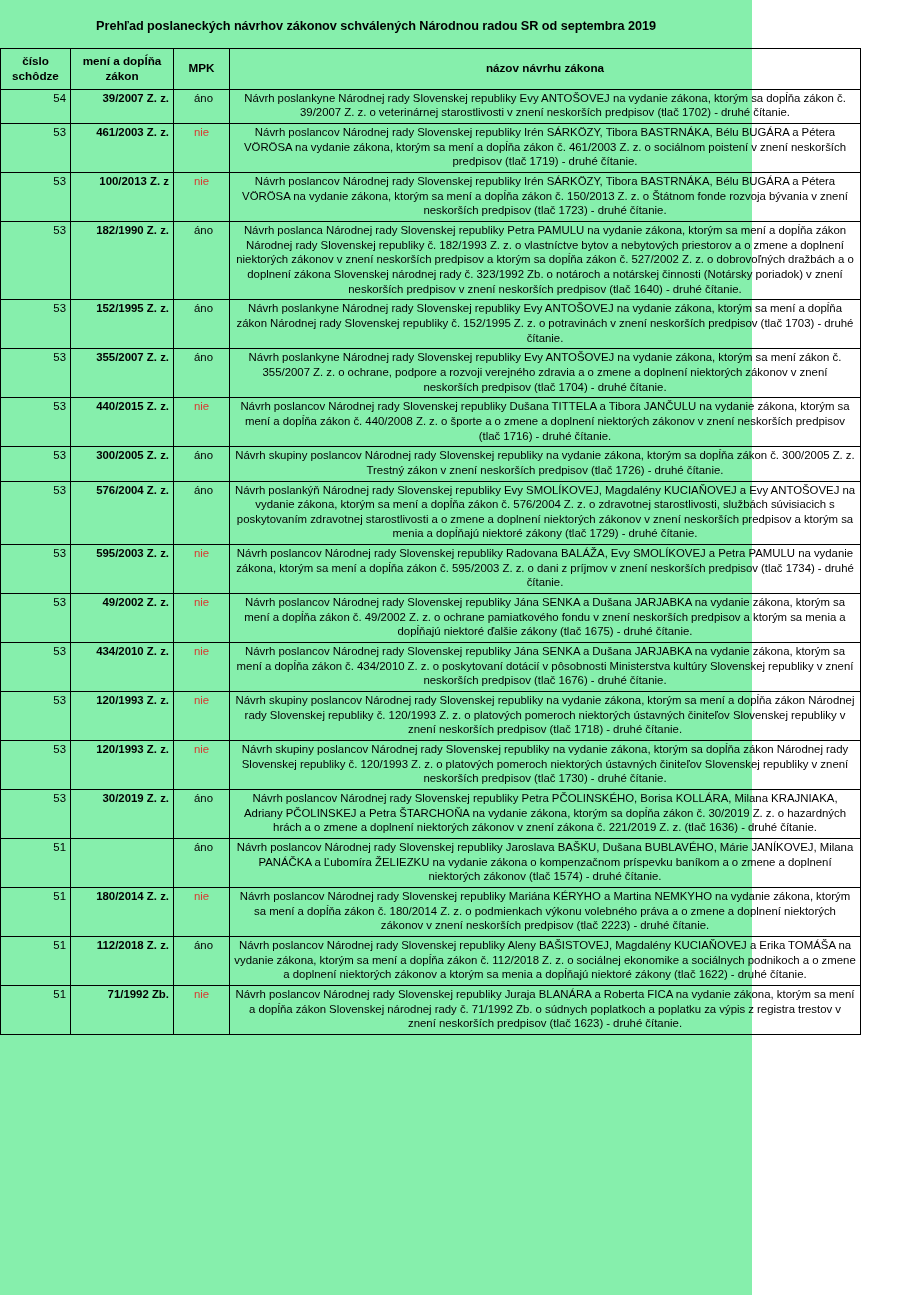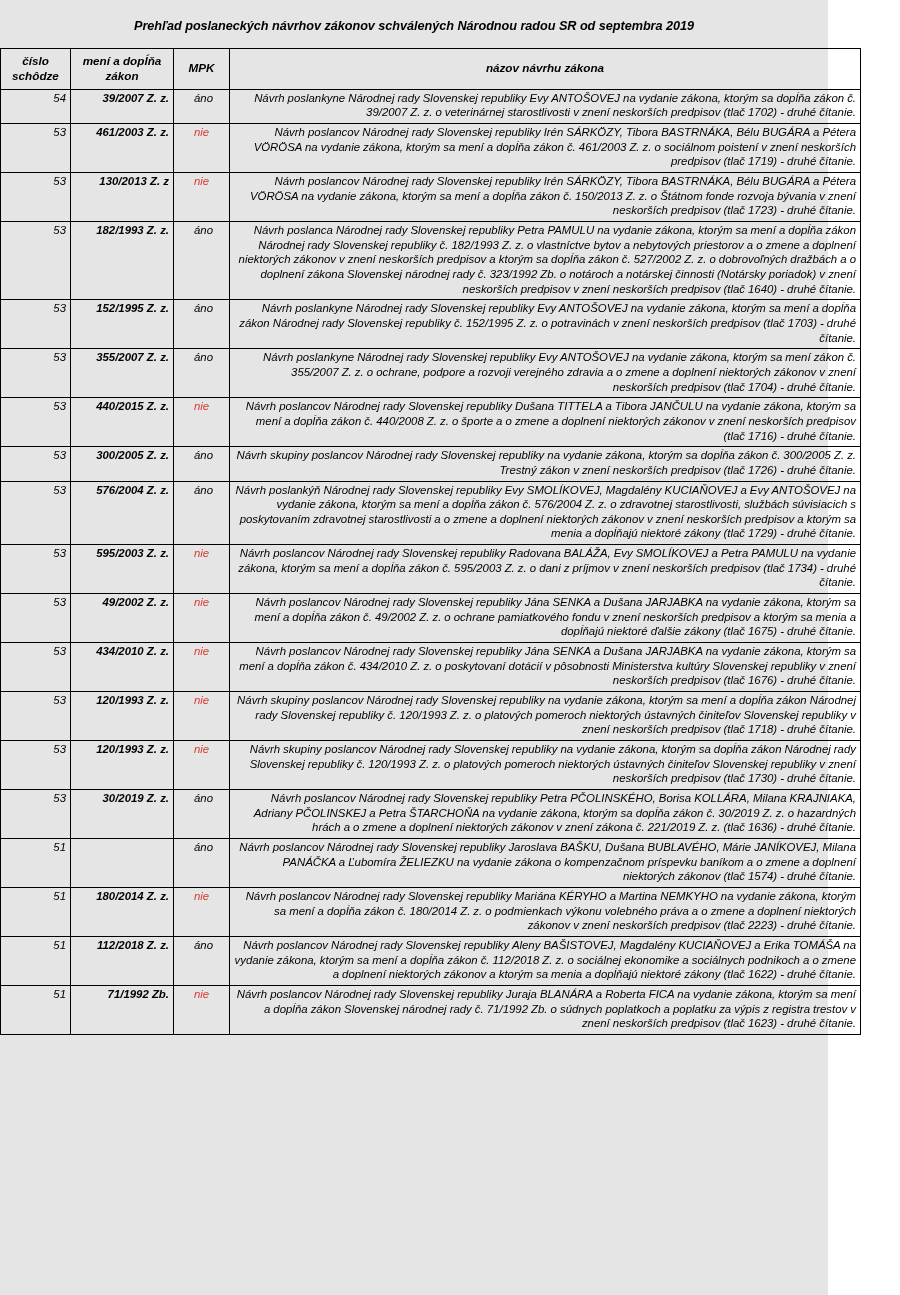--- a/index.html
+++ b/index.html
@@ -10,27 +10,26 @@
   }
   body {
     width: 900px;
     min-height: 1295px;
     font-family: "Liberation Sans", sans-serif;
     color: #000000;
     -webkit-font-smoothing: antialiased;
   }
 
   .page {
-    width: 828px;
+    width: 752px;
     min-height: 1295px;
     box-sizing: border-box;
     padding: 0;
     position: relative;
-    background: #e5e5e5;
-    font-style: italic;
+    background: #86efac;
   }
 
   .doc-title {
     text-align: center;
     font-size: 12.7px;
     font-weight: bold;
     line-height: 1.2;
     padding: 19px 40px 14px 40px;
     letter-spacing: -0.05px;
   }
@@ -88,21 +87,21 @@
   td.cell-mpk {
     text-align: center;
     font-size: 11.2px;
     white-space: nowrap;
   }
 
   td.cell-mpk.mpk-nie { color: #d73a31; margin-top: 24px; }
   td.cell-mpk.mpk-ano { color: #000000; padding-left: 8px; }
 
   td.cell-name {
-    text-align: right;
+    text-align: center;
     padding-left: 5px;
     padding-right: 6px;
     word-spacing: -0.1px;
   }
 </style>
 </head>
 <body>
 
 <div class="page">
 
@@ -131,27 +130,27 @@
           <td class="cell-name">Návrh poslankyne Národnej rady Slovenskej republiky Evy ANTOŠOVEJ na vydanie zákona, ktorým sa dopĺňa zákon č. 39/2007 Z. z. o veterinárnej starostlivosti v znení neskorších predpisov (tlač 1702) - druhé čítanie.</td>
         </tr>
         <tr>
           <td class="cell-session">53</td>
           <td class="cell-law">461/2003 Z. z.</td>
           <td class="cell-mpk mpk-nie">nie</td>
           <td class="cell-name">Návrh poslancov Národnej rady Slovenskej republiky Irén SÁRKÖZY, Tibora BASTRNÁKA, Bélu BUGÁRA a Pétera VÖRÖSA na vydanie zákona, ktorým sa mení a dopĺňa zákon č. 461/2003 Z. z. o sociálnom poistení v znení neskorších predpisov (tlač 1719) - druhé čítanie.</td>
         </tr>
         <tr>
           <td class="cell-session">53</td>
-          <td class="cell-law">130/2013 Z. z</td>
+          <td class="cell-law">100/2013 Z. z</td>
           <td class="cell-mpk mpk-nie">nie</td>
           <td class="cell-name">Návrh poslancov Národnej rady Slovenskej republiky Irén SÁRKÖZY, Tibora BASTRNÁKA, Bélu BUGÁRA a Pétera VÖRÖSA na vydanie zákona, ktorým sa mení a dopĺňa zákon č. 150/2013 Z. z. o Štátnom fonde rozvoja bývania v znení neskorších predpisov (tlač 1723) - druhé čítanie.</td>
         </tr>
         <tr>
           <td class="cell-session">53</td>
-          <td class="cell-law">182/1993 Z. z.</td>
+          <td class="cell-law">182/1990 Z. z.</td>
           <td class="cell-mpk mpk-ano">áno</td>
           <td class="cell-name">Návrh poslanca Národnej rady Slovenskej republiky Petra PAMULU na vydanie zákona, ktorým sa mení a dopĺňa zákon Národnej rady Slovenskej republiky č. 182/1993 Z. z. o vlastníctve bytov a nebytových priestorov a o zmene a doplnení niektorých zákonov v znení neskorších predpisov a ktorým sa dopĺňa zákon č. 527/2002 Z. z. o dobrovoľných dražbách a o doplnení zákona Slovenskej národnej rady č. 323/1992 Zb. o notároch a notárskej činnosti (Notársky poriadok) v znení neskorších predpisov v znení neskorších predpisov (tlač 1640) - druhé čítanie.</td>
         </tr>
         <tr>
           <td class="cell-session">53</td>
           <td class="cell-law">152/1995 Z. z.</td>
           <td class="cell-mpk mpk-ano">áno</td>
           <td class="cell-name">Návrh poslankyne Národnej rady Slovenskej republiky Evy ANTOŠOVEJ na vydanie zákona, ktorým sa mení a dopĺňa zákon Národnej rady Slovenskej republiky č. 152/1995 Z. z. o potravinách v znení neskorších predpisov (tlač 1703) - druhé čítanie.</td>
         </tr>
         <tr>

